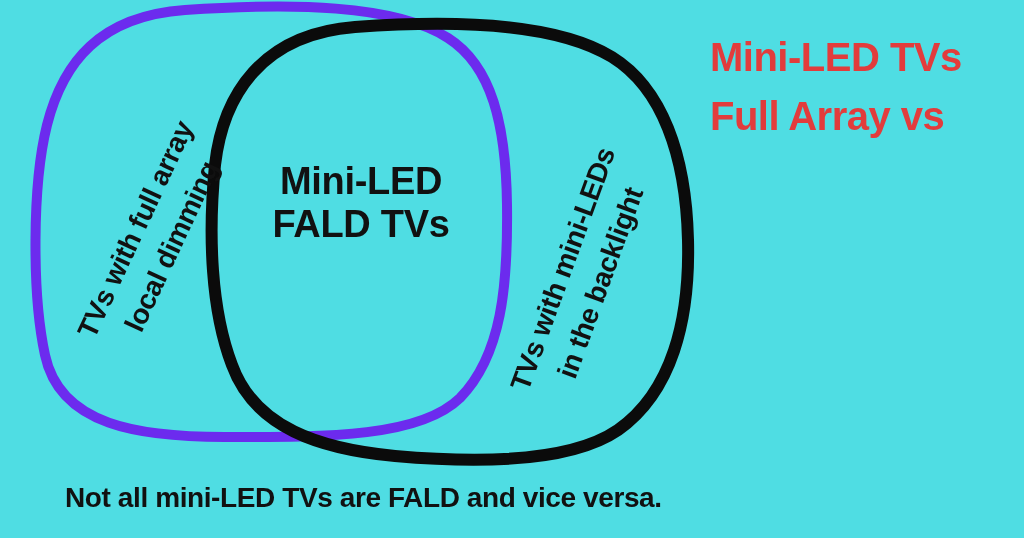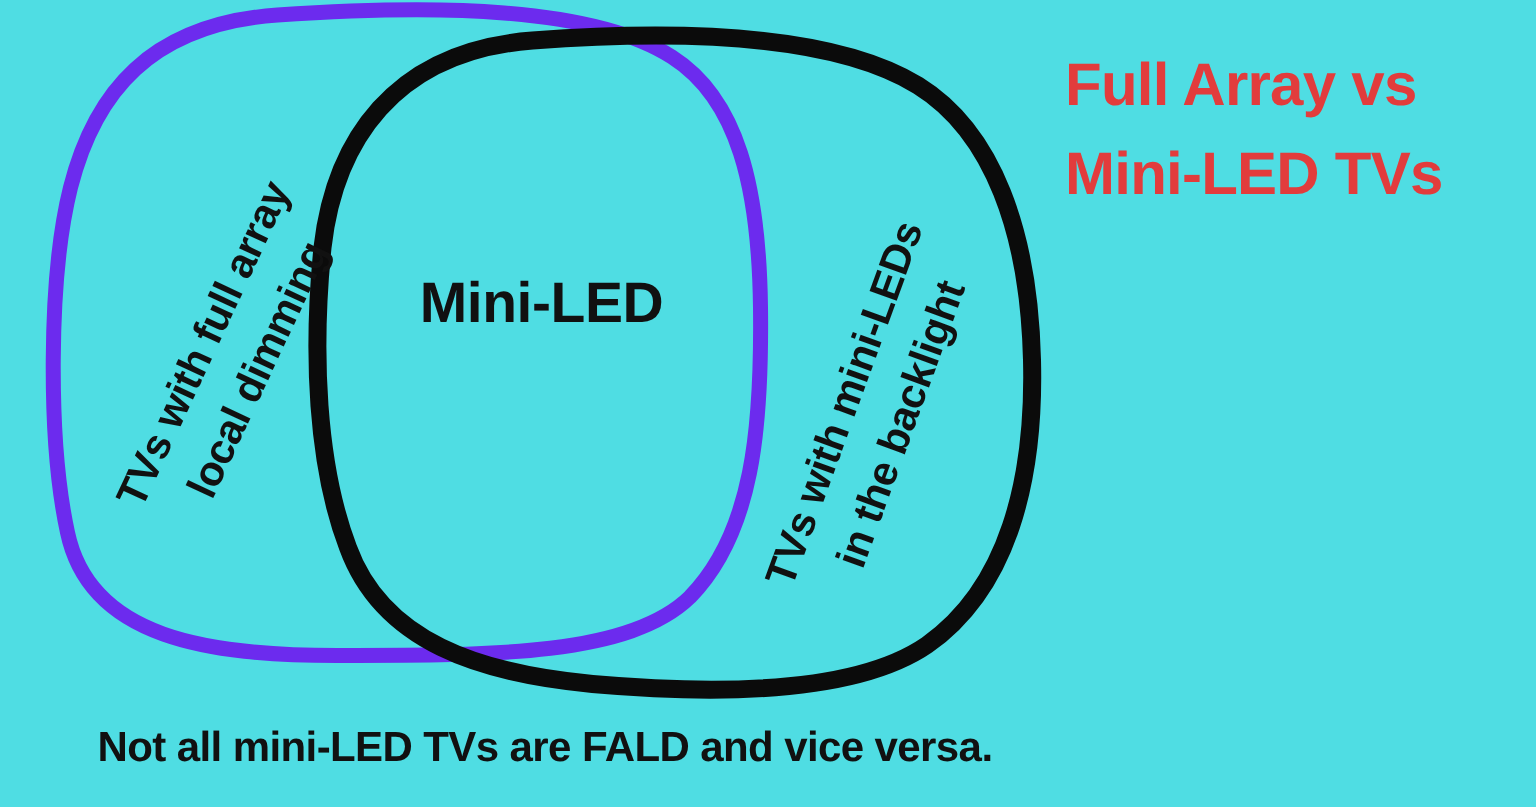--- a/index.html
+++ b/index.html
@@ -101,27 +101,28 @@
              C 223 95, 262 34, 355 27 Z" fill="none" stroke-width="12" stroke-linecap="round" stroke-linejoin="round" stroke="#0B0B0B"></path>
   </svg>
 
   <div class="label left-set-label">
     <span class="line">TVs with full array</span>
     <span class="line">local dimming</span>
   </div>
 
   <div class="label intersection-label">
     <span class="line">Mini-LED</span>
+    <span class="line">FALD TVs</span>
   </div>
 
   <div class="label right-set-label">
     <span class="line">TVs with mini-LEDs</span>
     <span class="line">in the backlight</span>
   </div>
 
   <div class="diagram-title">
+    <span class="line">Mini-LED TVs</span>
     <span class="line">Full Array vs</span>
-    <span class="line">Mini-LED TVs</span>
   </div>
 
   <div class="caption">Not all mini-LED TVs are FALD and vice versa.</div>
 
 </div>
 
 </body></html>

